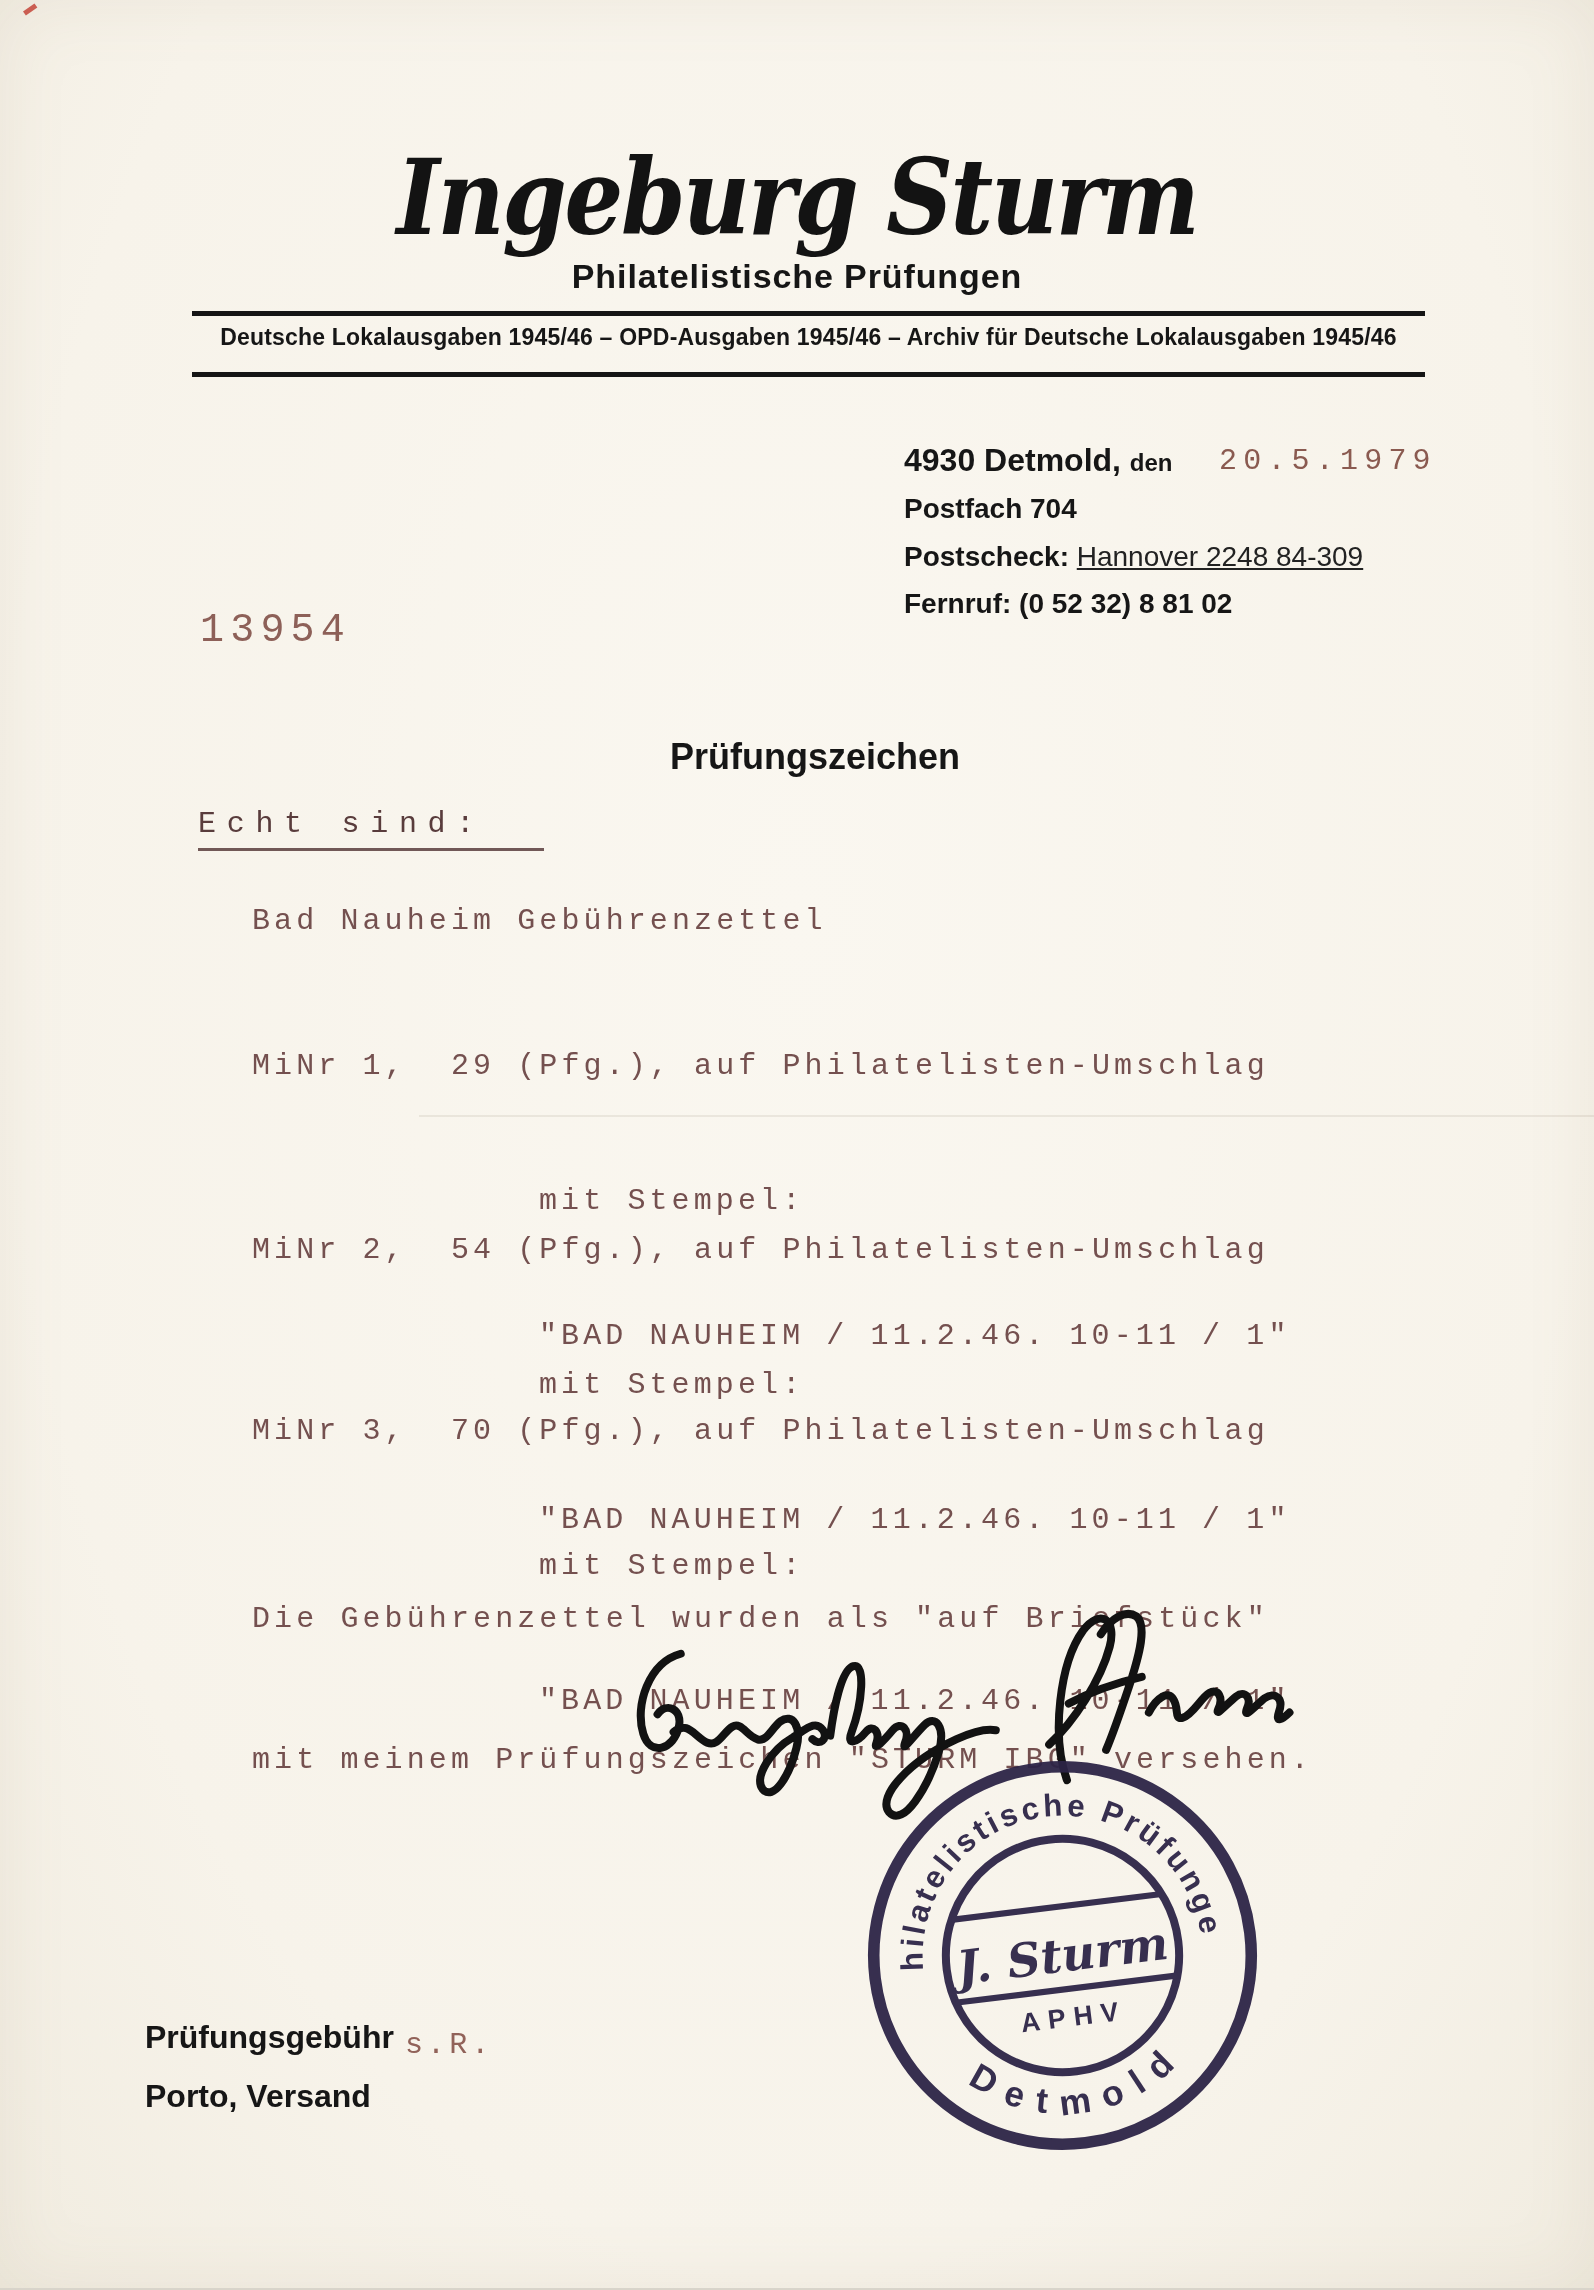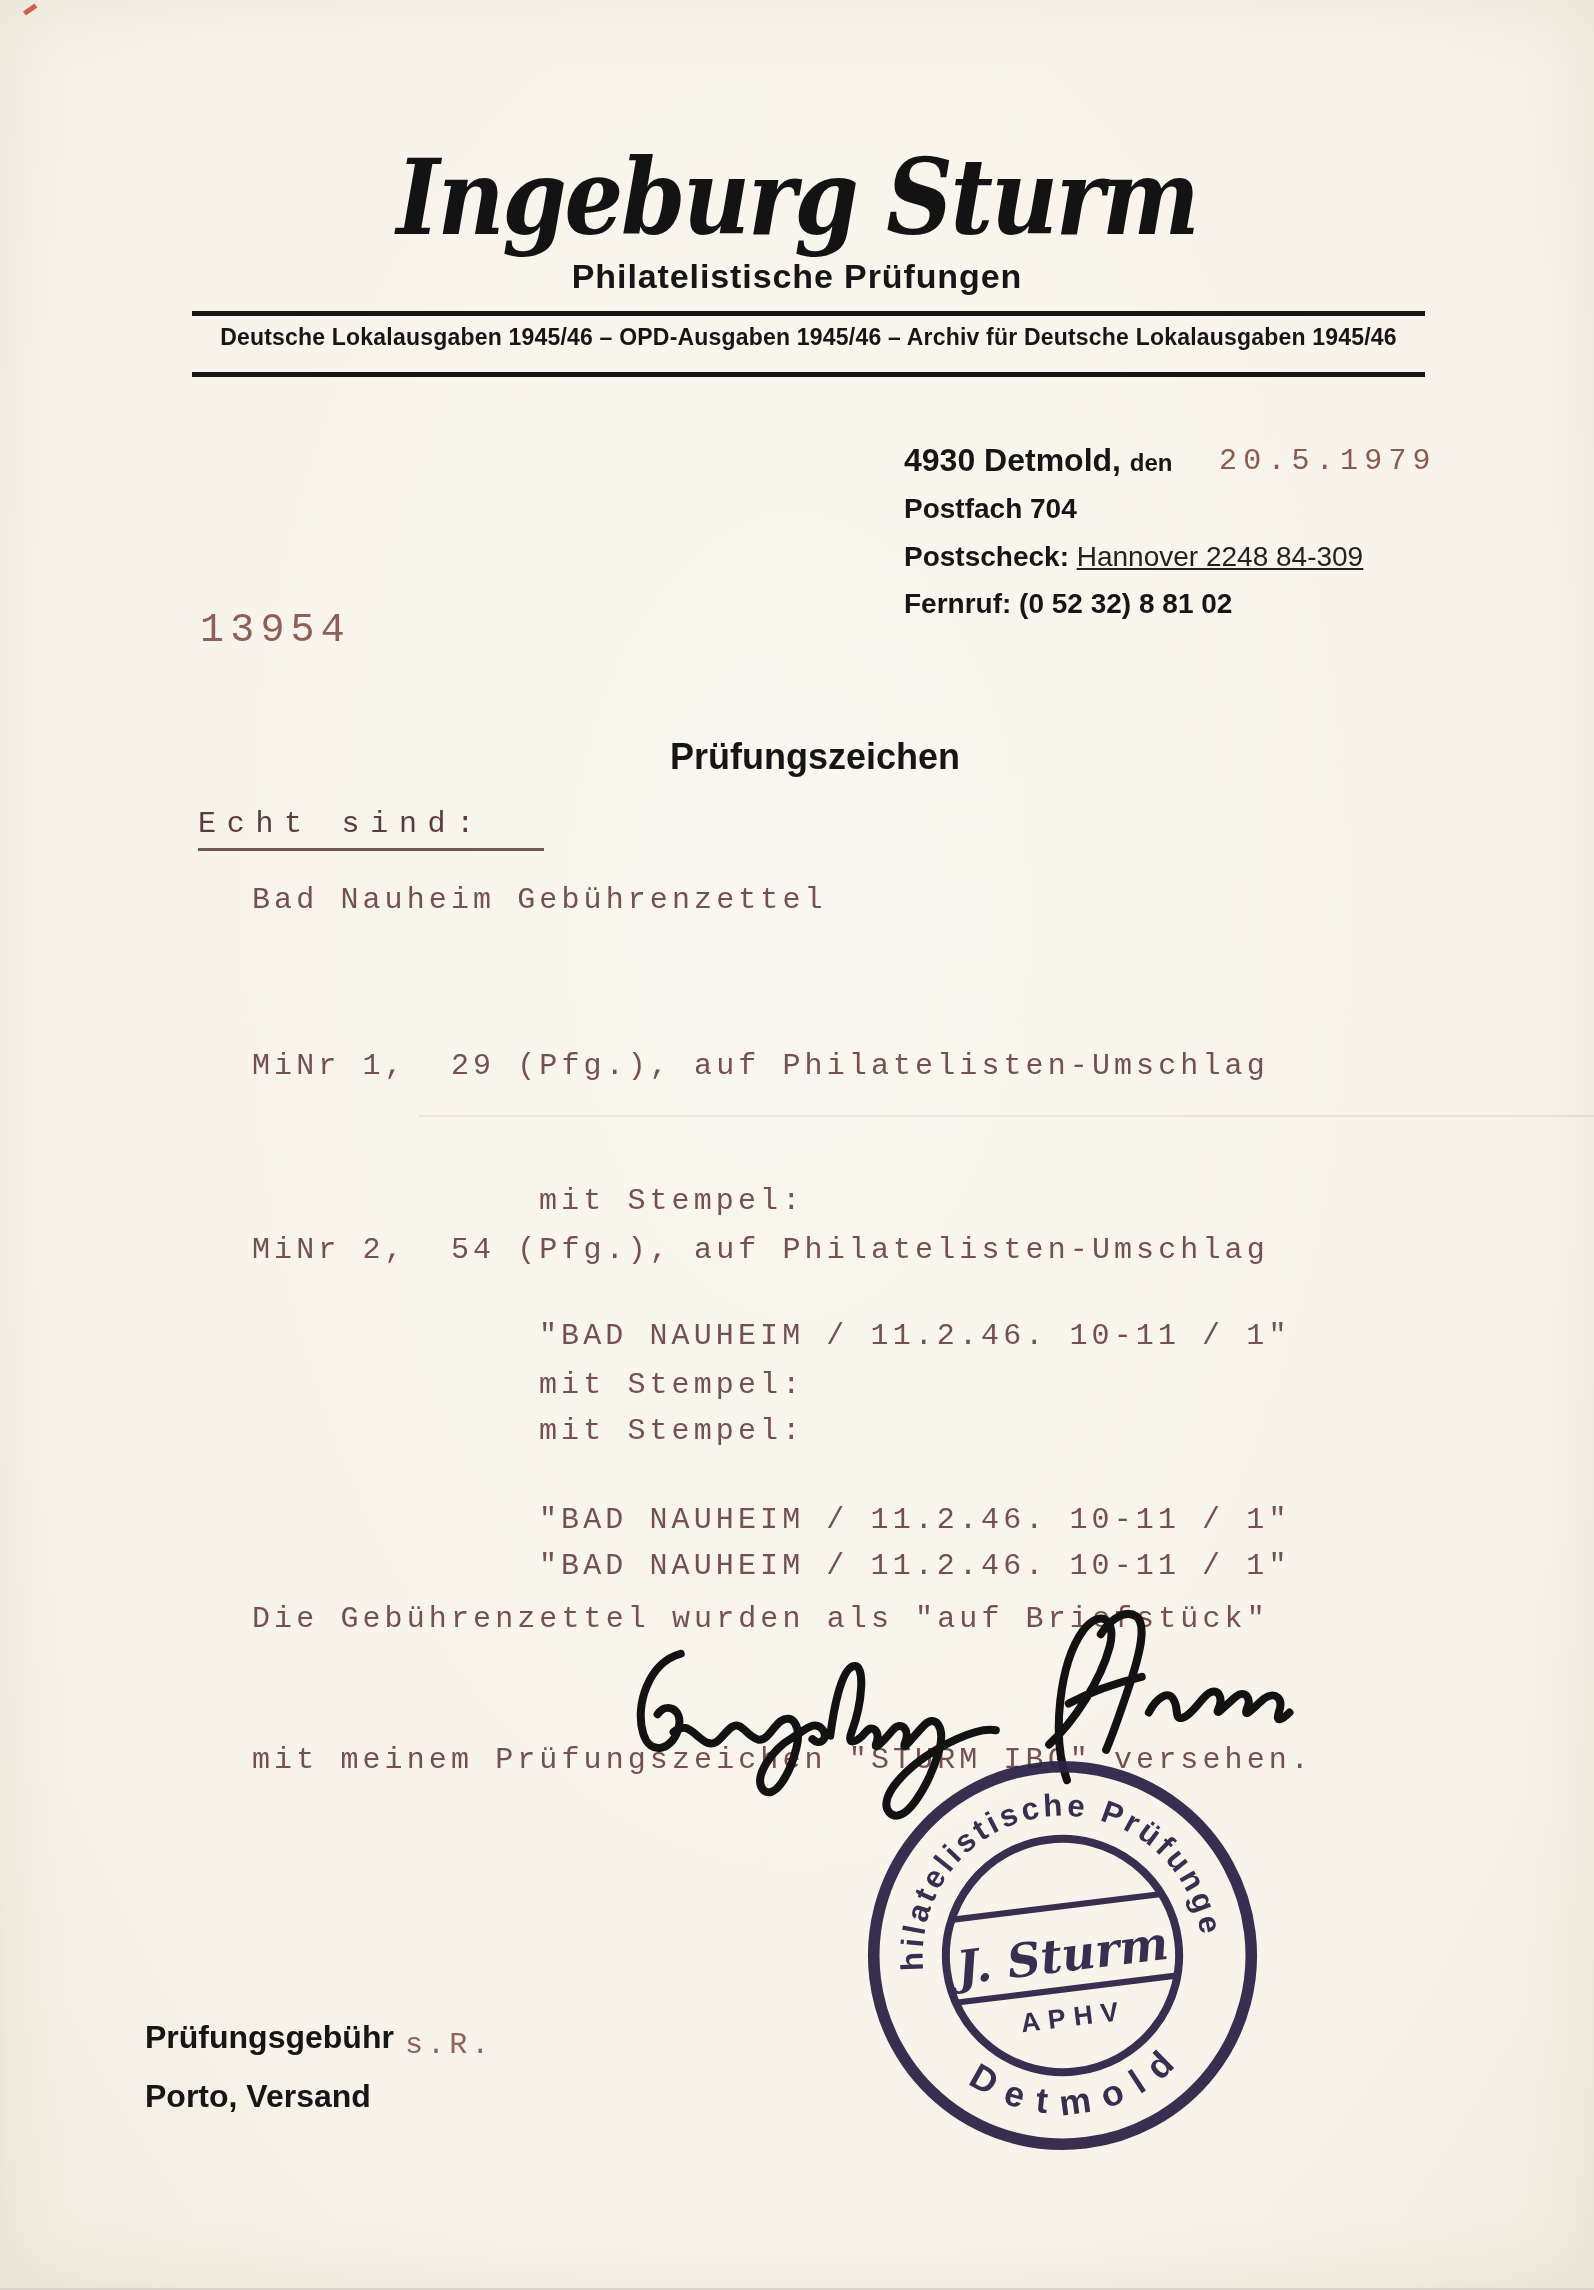--- a/index.html
+++ b/index.html
@@ -64,37 +64,38 @@
   <div class="abs addr-row2 print">Postfach 704</div>
   <div class="abs addr-row3 print"><span>Postscheck:</span> <span class="addr-val-light">Hannover 2248 84-309</span></div>
   <div class="abs addr-row4 print"><span>Fernruf:</span> <span>(0 52 32) 8 81 02</span></div>
 
   <div class="abs refnum typed">13954</div>
 
   <div class="abs doc-title print">Prüfungszeichen</div>
 
   <div class="abs intro typed">Echt sind:</div>
 
-  <div class="abs tw-block typed" style="top:878px;">Bad Nauheim Gebührenzettel</div>
+  <div class="abs tw-block typed" style="top:899px;">Bad Nauheim Gebührenzettel</div>
 
   <div class="abs tw-block typed" style="top:954px;">
     <div>MiNr 1,  29 (Pfg.), auf Philatelisten-Umschlag</div>
     <div class="tw-indent">mit Stempel:</div>
     <div class="tw-indent">"BAD NAUHEIM / 11.2.46. 10-11 / 1"</div>
   </div>
 
   <div class="abs crease"></div>
 
   <div class="abs tw-block typed" style="top:1138px;">
     <div>MiNr 2,  54 (Pfg.), auf Philatelisten-Umschlag</div>
     <div class="tw-indent">mit Stempel:</div>
     <div class="tw-indent">"BAD NAUHEIM / 11.2.46. 10-11 / 1"</div>
   </div>
 
   <div class="abs tw-block typed" style="top:1319px;">
+    <div>MiNr 3,  70 (Pfg.), auf Philatelisten-Umschlag</div>
     <div class="tw-indent">mit Stempel:</div>
     <div class="tw-indent">"BAD NAUHEIM / 11.2.46. 10-11 / 1"</div>
   </div>
 
   <div class="abs tw-block typed" style="top:1502px; line-height:47px;">
     <div>Die Gebührenzettel wurden als "auf Briefstück"</div>
     <div>mit meinem Prüfungszeichen "STURM IBG" versehen.</div>
   </div>
 
   <svg class="abs" style="left:579px; top:1595px;" width="757" height="267" viewBox="650 1790 850 300">

